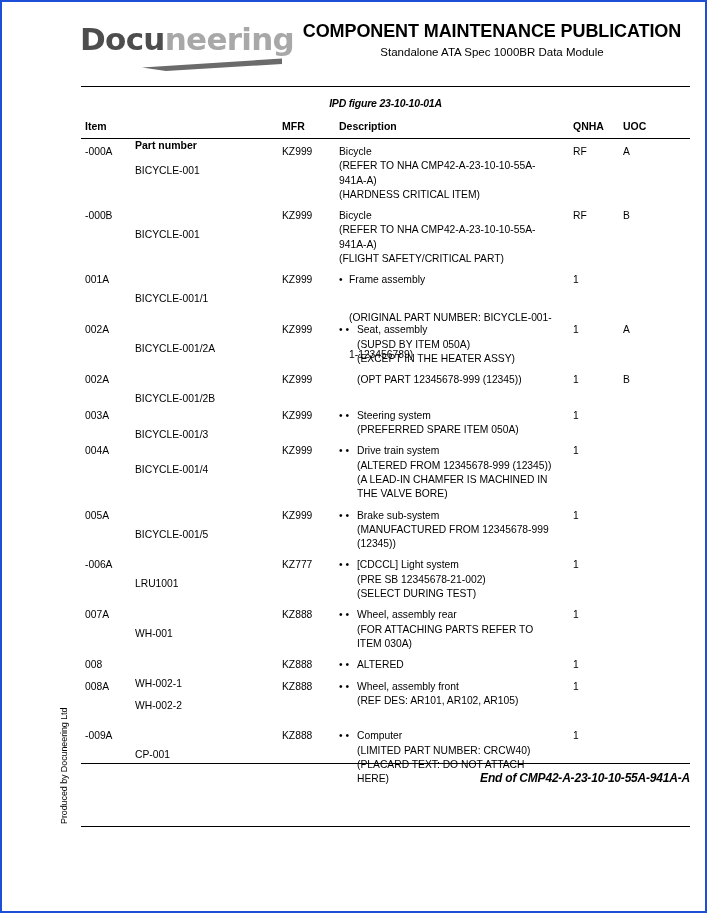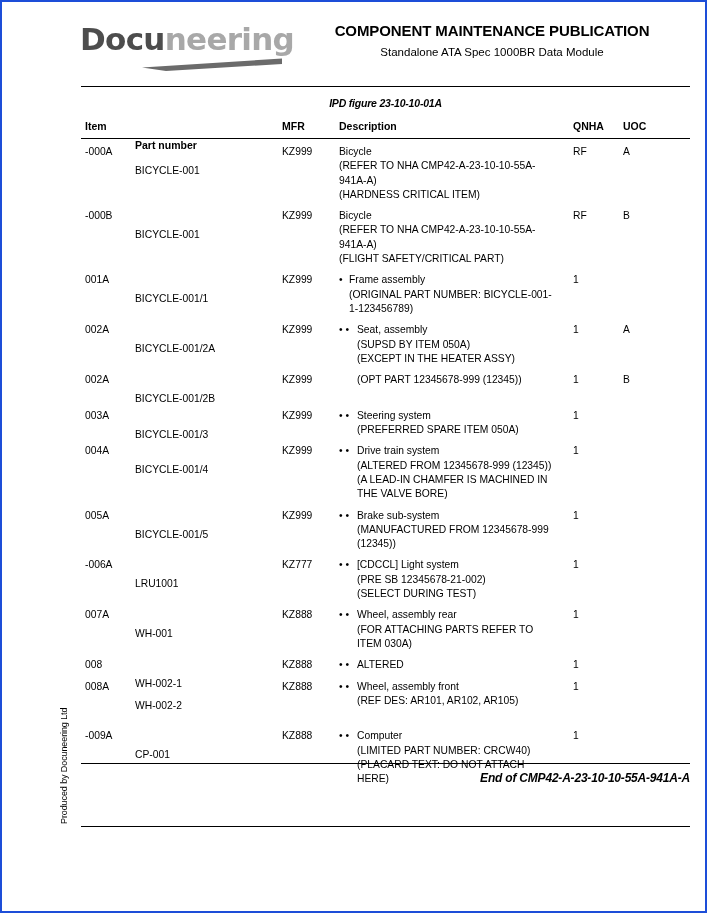--- a/index.html
+++ b/index.html
@@ -50,21 +50,21 @@
   }
 
   .title-block {
     position: absolute;
     left: 285px; top: 19px;
     width: 410px;
     text-align: center;
   }
   .doc-title {
     font-family: "Liberation Sans", sans-serif;
-    font-size: 15px;
+    font-size: 18px;
     font-weight: bold;
     letter-spacing: -0.1px;
     line-height: 20px;
   }
   .doc-subtitle {
     font-family: "Liberation Sans", sans-serif;
     font-size: 11.5px;
     line-height: 18px;
     margin-top: 2px;
   }
@@ -130,21 +130,21 @@
   .bullets {
     display: inline-block;
     width: 10px;
     white-space: nowrap;
   }
   .bullets.lvl2 { width: 18px; }
   .desc-cont {
     display: block;
     padding-left: 10px;
   }
-  .desc-cont.lvl1 { padding-left: 10px; }
+  .desc-cont.lvl1 { padding-left: 10px; margin-top: 23px; }
   .desc-cont.lvl2 { padding-left: 18px; }
   .desc-cont.lvl0 { padding-left: 0px; }
 
   .rule-bottom {
     position: absolute;
     left: 79px; top: 761px;
     width: 609px;
     height: 0;
     border-top: 1.1px solid #000;
   }

